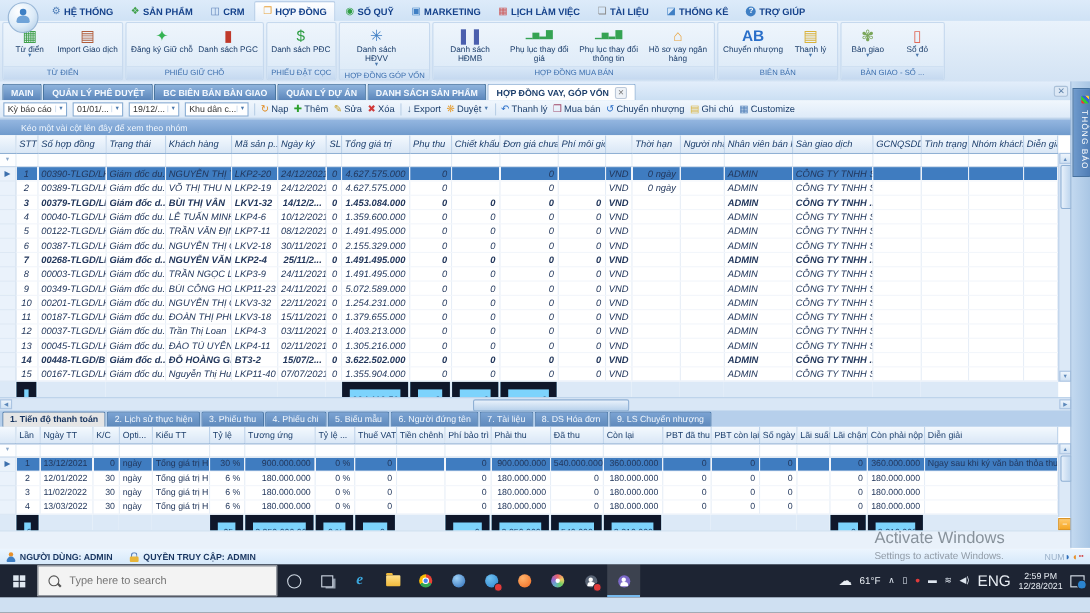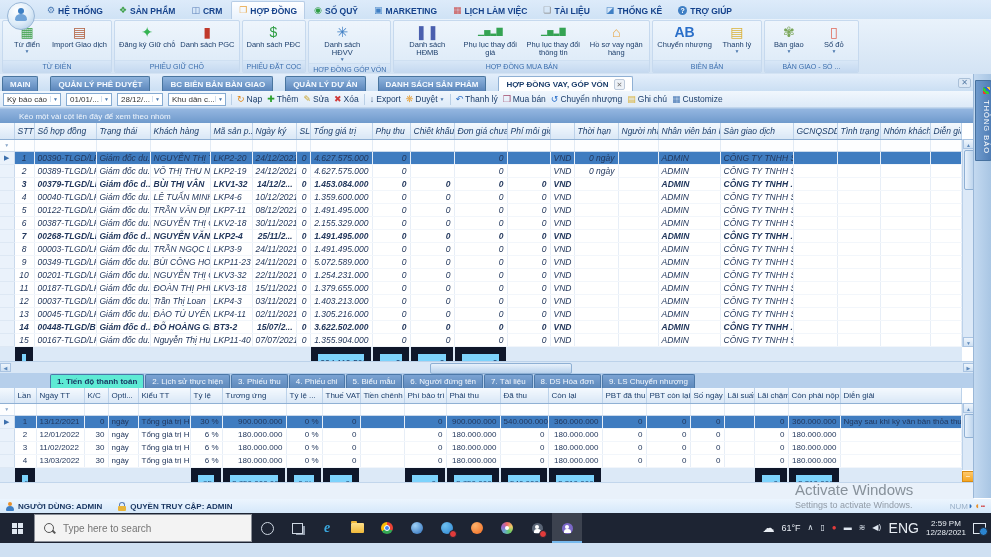--- a/index.html
+++ b/index.html
@@ -31,21 +31,21 @@
   .rbtn .caret{font-size:5px;color:#4a78ad;line-height:4px;}
   .rg-title{height:11px;font-size:7px;color:#3a6dad;text-align:center;line-height:11px;
     background:linear-gradient(#d8e7f7,#c5d9f0);border-top:1px solid #cfe0f2;white-space:nowrap;padding:0 4px;}
   .ric-dictionary{color:#3fa04a}.ric-import{color:#b05c3a}.ric-tag{color:#35b353}.ric-red-book{color:#c0392b}
   .ric-money{color:#2f9e44}.ric-asterisk{color:#3f7fc4}.ric-books{color:#4a5fae}.ric-chart{color:#35a353}
   .ric-bank{color:#e8a33d}.ric-ab{color:#2a6fc9;font-size:10px;font-weight:bold}.ric-doc{color:#d9b23a}
   .ric-handover{color:#7aa65a}.ric-red-cert{color:#e06a5a}
   
   .content{position:relative;height:424px;padding-right:17px;box-sizing:border-box;background:#cfe0f2;}
   
-  .doc-tabs{height:17px;background:linear-gradient(#e3eefb,#cbdff3);display:flex;align-items:flex-end;gap:12px;padding:1px 2px 0;box-sizing:border-box;position:relative;}
+  .doc-tabs{height:17px;background:linear-gradient(#e3eefb,#cbdff3);display:flex;align-items:flex-end;gap:1px;padding:1px 2px 0;box-sizing:border-box;position:relative;}
   .dtab{height:15px;padding:0 7px;display:flex;align-items:center;font-size:8px;font-weight:bold;color:#f4f9ff;white-space:nowrap;
     background:linear-gradient(#8fb4dd,#5b86bb);border:1px solid #49759f;border-bottom:none;border-radius:2px 2px 0 0;box-sizing:border-box;}
   .dtab.active{background:#fff;color:#1c3e6b;border-color:#8fb0d4;}
   .dtab .x{margin-left:5px;color:#777;font-weight:normal;font-size:7px;background:#eef2f7;border:1px solid #bcc9da;border-radius:2px;padding:0 2px;line-height:9px;}
   
   .toolbar{height:17px;background:linear-gradient(#f1f7fd,#ddeaf8);border-bottom:1px solid #c2d6ec;display:flex;align-items:center;gap:5px;padding:0 3px;box-sizing:border-box;}
   .tb-select{height:13px;background:#fff;border:1px solid #86abd2;display:flex;align-items:center;font-size:8px;padding:0 0 0 3px;color:#333;box-sizing:border-box;white-space:nowrap;}
   .tb-select .car{margin-left:auto;color:#4a78ad;font-size:5px;padding:0 2px;border-left:1px solid #d5e2f0;}
   .tb-btn{display:flex;align-items:center;gap:2px;font-size:8.5px;color:#1c3e6b;white-space:nowrap;}
   .tb-ic{font-size:9px;line-height:9px;}
@@ -81,21 +81,21 @@
   .vscroll .thumb{position:absolute;left:1px;width:9px;background:linear-gradient(90deg,#e8f1fb,#b9d2ec);border:1px solid #8fb0d4;border-radius:2px;}
   .orange-btn{position:absolute;right:0;bottom:0;width:12px;height:11px;background:linear-gradient(#ffc96b,#f5a623);border:1px solid #d78b12;color:#fff;font-size:8px;text-align:center;line-height:10px;box-sizing:border-box;}
   .hscroll{height:12px;background:#d9e7f6;border-top:1px solid #bcd2ea;position:relative;box-sizing:border-box;}
   .hscroll .arr{position:absolute;top:1px;width:11px;height:9px;font-size:5px;color:#5d88ba;text-align:center;line-height:9px;background:linear-gradient(#eef5fc,#cfe1f3);border:1px solid #aac4e2;box-sizing:border-box;}
   .hscroll .arr.l{left:0}.hscroll .arr.r{right:0}
   .hscroll .thumb{position:absolute;left:430px;top:1px;width:140px;height:9px;background:linear-gradient(#e8f1fb,#b9d2ec);border:1px solid #8fb0d4;border-radius:2px;}
   
   .bottom-tabs{height:15px;background:#b6cfeb;display:flex;align-items:flex-end;gap:1px;padding:1px 2px 0;box-sizing:border-box;}
   .btab{height:14px;padding:0 6px;font-size:8px;display:flex;align-items:center;color:#f2f7fd;white-space:nowrap;
     background:linear-gradient(#7ba3d3,#5e89bb);border:1px solid #4c78a8;border-bottom:none;border-radius:2px 2px 0 0;box-sizing:border-box;}
-  .btab.active{background:#5eead4;color:#17345f;font-weight:bold;margin-left:48px;}
+  .btab.active{background:#e5e5e5;color:#17345f;font-weight:bold;}
   .spacer{height:16px;background:#e9f1fa;border-top:1px solid #c2d6ec;}
   
   .side-strip{position:absolute;right:0;top:0;bottom:0;width:17px;background:linear-gradient(90deg,#c3d9f0,#a9c6e4);border-left:1px solid #9ab7d7;}
   .side-tab{position:absolute;top:6px;left:1px;width:15px;padding:4px 0 6px;background:linear-gradient(90deg,#6f9acc,#4f7db5);border:1px solid #46719f;border-radius:0 2px 2px 0;
     color:#fff;font-size:7.5px;writing-mode:vertical-rl;text-align:center;letter-spacing:1px;}
   .side-tab .mini{display:inline-block;width:7px;height:7px;margin:2px 0 3px;background:
     linear-gradient(45deg,#e33 25%,#3c3 25% 50%,#36c 50% 75%,#fc3 75%);border-radius:1px;writing-mode:horizontal-tb;}
   
   .statusbar{height:15px;background:linear-gradient(#ecf5fe,#d5e8fa);border-top:1px solid #fff;display:flex;align-items:center;gap:4px;padding:0 6px;font-size:8px;font-weight:bold;color:#17345f;box-sizing:border-box;}
   .sb-person{width:8px;height:9px;position:relative;display:inline-block;}
@@ -327,21 +327,21 @@
     <div class="toolbar">
         <div class="tb-select" style="width: 58px;">
           <span>Kỳ báo cáo</span>
           <span class="car">▼</span>
         </div>
         <div class="tb-select" style="width: 46px;">
           <span>01/01/...</span>
           <span class="car">▼</span>
         </div>
         <div class="tb-select" style="width: 46px;">
-          <span>28/12/...</span>
+          <span>19/12/...</span>
           <span class="car">▼</span>
         </div>
         <div class="tb-select" style="width: 58px;">
           <span>Khu dân c...</span>
           <span class="car">▼</span>
         </div>
         <span class="tb-sep"></span>
         <div class="tb-btn">
           <span class="tb-ic ic-refresh">↻</span>
           <span>Nạp</span>

